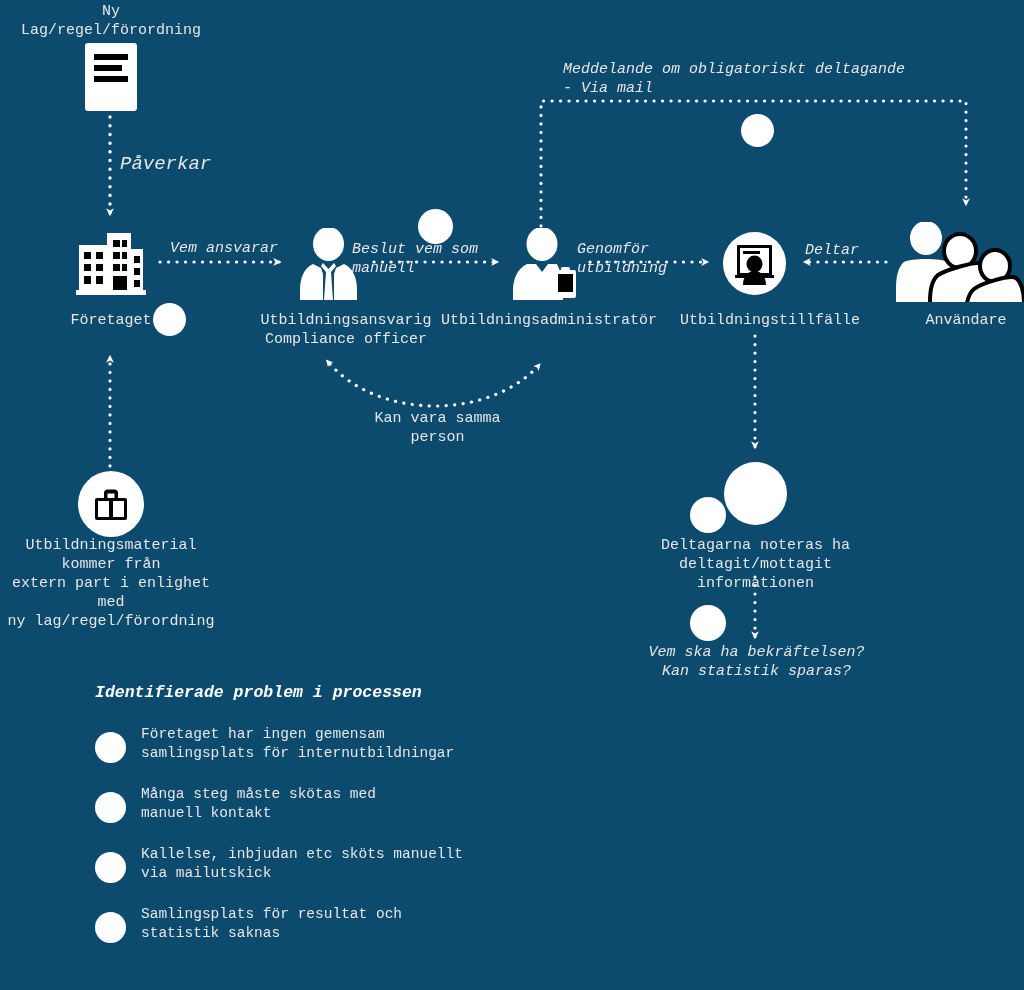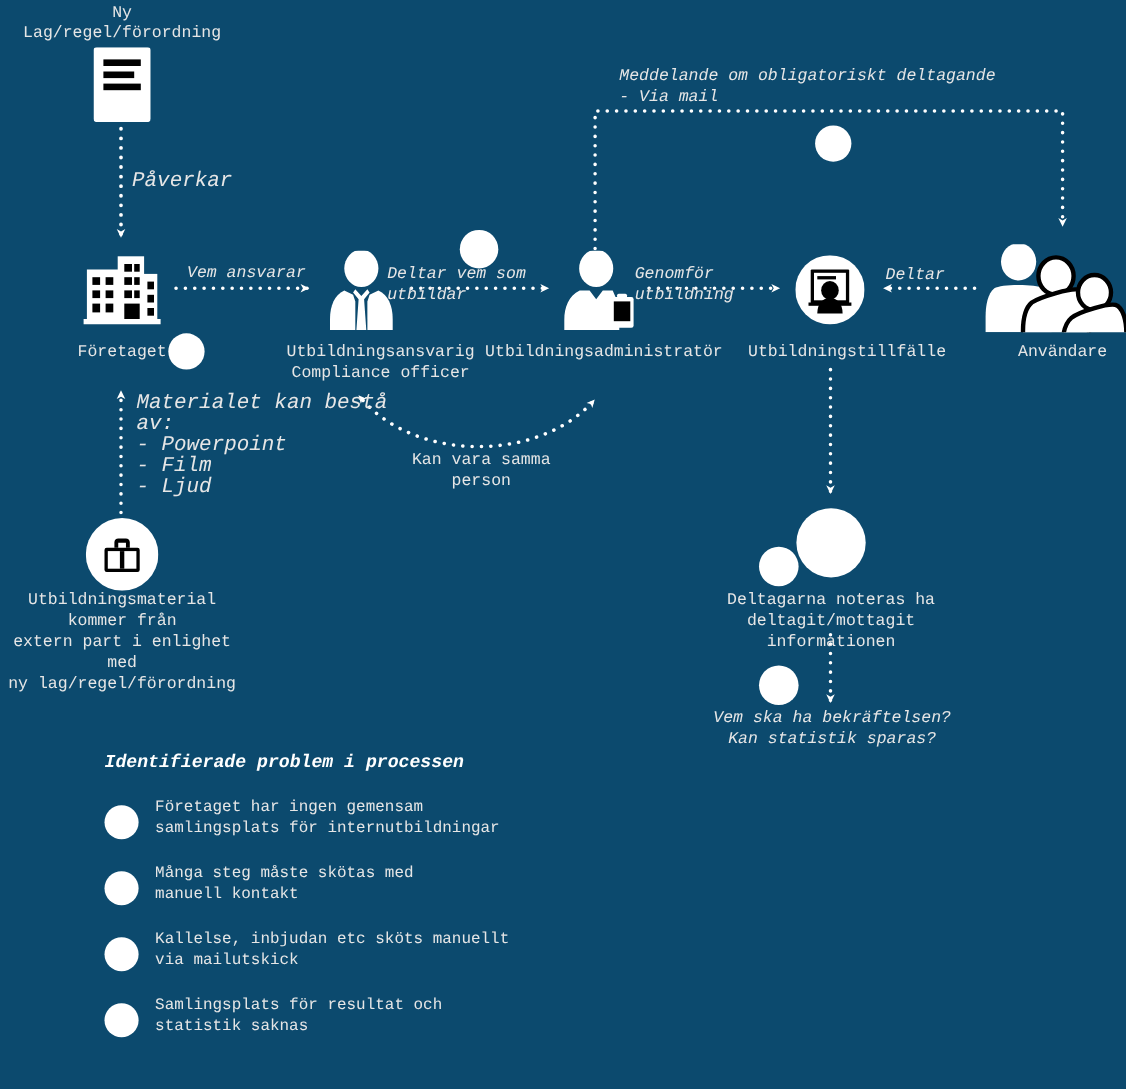--- a/index.html
+++ b/index.html
@@ -210,21 +210,21 @@
       <ellipse class="fillw" cx="31.5" cy="16" rx="15.5" ry="17"></ellipse>
       <path class="fillw" d="M16,36 C7,40 3,50 3,62 L3,72 L26,72 L26,46 L24,40 Z"></path>
       <path class="fillw" d="M47,36 C56,40 60,50 60,62 L60,62 L60,72 L37,72 L37,46 L39,40 Z"></path>
       <path class="fillw" d="M26,35 L31.5,41 L37,35 L39,38 L34,44 L36,72 L27,72 L29,44 L24,38 Z"></path>
     </svg>
   </div>
   <div class="node-label" style="left:251px; top:311px; width:190px;">Utbildningsansvarig
 Compliance officer</div>
 
   <div class="dot" style="left:418px; top:209px; width:35px; height:35px;"></div>
-  <div class="edge-label" style="left:352px; top:240px; width:180px;">Deltar vem som utbildar</div>
+  <div class="edge-label" style="left:352px; top:240px; width:180px;">Beslut vem som manuell</div>
 
   <div class="icon-wrap" style="left:511px; top:228px;">
     <svg width="67" height="72" viewBox="0 0 67 72">
       <ellipse class="fillw" cx="31" cy="16" rx="15.5" ry="17"></ellipse>
       <path class="fillw" d="M16,36 C6,41 2,51 2,63 L2,72 L52,72 L52,50 L46,36 L37,36 L31,44 L25,36 Z"></path>
       <rect class="fillw" x="44" y="42" width="21" height="28" rx="2"></rect>
       <rect class="fillk" x="47" y="46" width="15" height="18"></rect>
       <rect class="fillw" x="50" y="39" width="9" height="6" rx="1.5"></rect>
     </svg>
   </div>
@@ -256,24 +256,20 @@
       <ellipse class="fillw" cx="32" cy="16" rx="16" ry="17"></ellipse>
       <path class="fillw" d="M10,40 C4,45 2,55 2,66 L2,80 L62,80 L62,66 C62,55 60,45 54,40 C48,36 16,36 10,40 Z"></path>
       <ellipse class="fillw" cx="66" cy="29" rx="16" ry="17" stroke="#000" stroke-width="4"></ellipse>
       <path class="fillw" d="M44,53 C38,58 36,68 36,79 L36,93 L96,93 L96,68 C96,57 94,47 88,42 C82,38 50,49 44,53 Z" stroke="#000" stroke-width="4"></path>
       <ellipse class="fillw" cx="101" cy="44" rx="15" ry="16" stroke="#000" stroke-width="4"></ellipse>
       <path class="fillw" d="M80,67 C74,72 72,82 72,93 L72,104 L130,104 L130,82 C130,71 128,61 122,56 C116,52 86,62 80,67 Z" stroke="#000" stroke-width="4"></path>
     </svg>
   </div>
   <div class="node-label" style="left:901px; top:311px; width:130px;">Användare</div>
 
-  <div class="annot" style="left:124px; top:357px; width:230px;">Materialet kan bestå av:
-- Powerpoint
-- Film
-- Ljud</div>
 
   <div class="plain-annot" style="left:345px; top:409px; width:185px;">Kan vara samma person</div>
 
   <div class="icon-wrap" style="left:78px; top:471px;">
     <svg width="66" height="66" viewBox="0 0 66 66">
       <circle class="fillw" cx="33" cy="33" r="33"></circle>
       <rect class="fillk" x="17" y="27" width="32" height="22" rx="2"></rect>
       <rect class="fillw" x="20" y="30" width="26" height="16"></rect>
       <rect class="fillk" x="31" y="30" width="4" height="16"></rect>
       <path class="fillk" d="M26,27 L26,22 C26,20 27.5,18.5 29.5,18.5 L36.5,18.5 C38.5,18.5 40,20 40,22 L40,27 L36.5,27 L36.5,22.5 L29.5,22.5 L29.5,27 Z"></path>

